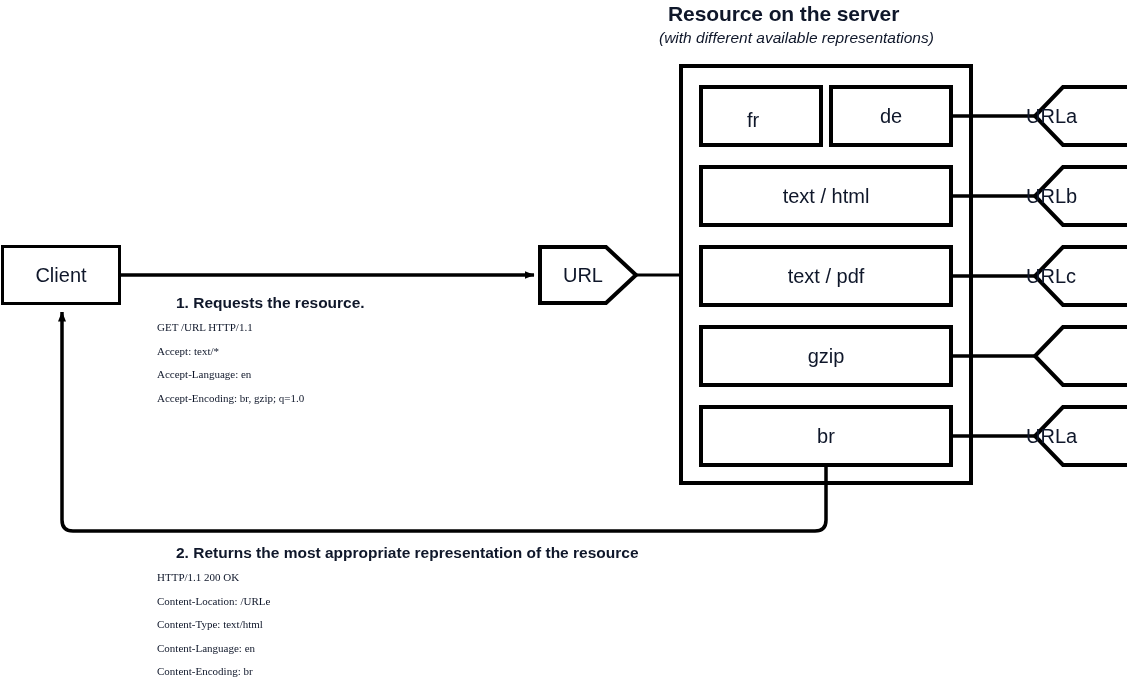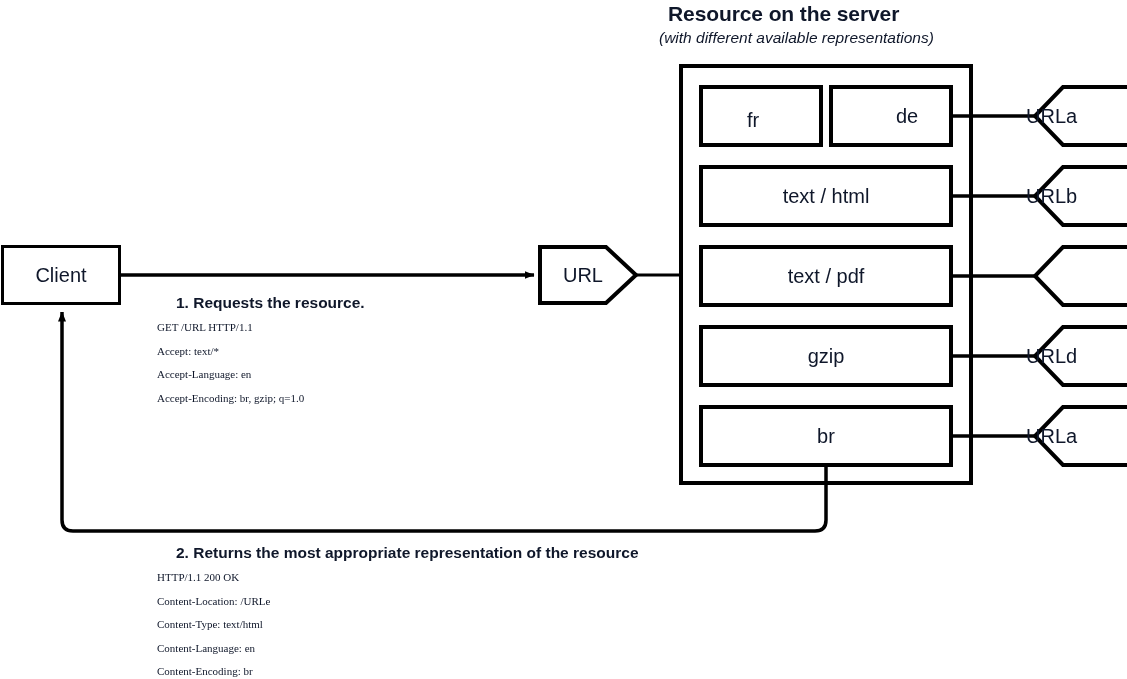--- a/index.html
+++ b/index.html
@@ -47,21 +47,21 @@
     font-size: 20px;
     text-align: center;
     display: flex;
     align-items: center;
     justify-content: center;
   }
   .client-label { left: 2px;   top: 246px; width: 118px; height: 58px; }
   .url-label    { left: 548px; top: 246px; width: 70px;  height: 58px; }
 
   .rep-label-fr   { left: 700px; top: 90px;  width: 106px; height: 60px; }
-  .rep-label-de   { left: 830px; top: 86px;  width: 122px; height: 60px; padding-left: 16px; }
+  .rep-label-de   { left: 830px; top: 86px;  width: 122px; height: 60px; }
   .rep-label-full { left: 700px; width: 252px; height: 60px; }
   .row2 { top: 166px; }
   .row3 { top: 246px; }
   .row4 { top: 326px; }
   .row5 { top: 406px; }
 
   .urltag-label {
     font-size: 20px;
     width: 78px;
     height: 60px;
@@ -145,21 +145,21 @@
 
   <div class="txt node-label rep-label-fr">fr</div>
   <div class="txt node-label rep-label-de">de</div>
   <div class="txt node-label rep-label-full row2">text / html</div>
   <div class="txt node-label rep-label-full row3">text / pdf</div>
   <div class="txt node-label rep-label-full row4">gzip</div>
   <div class="txt node-label rep-label-full row5">br</div>
 
   <div class="txt urltag-label tag1">URLa</div>
   <div class="txt urltag-label tag2">URLb</div>
-  <div class="txt urltag-label tag4">URLd</div>
+  <div class="txt urltag-label tag3">URLc</div>
   <div class="txt urltag-label tag5">URLa</div>
 
   <div class="txt annot-heading req-heading">1. Requests the resource.</div>
   <div class="txt annot-mono req-body">GET /URL HTTP/1.1
 Accept: text/*
 Accept-Language: en
 Accept-Encoding: br, gzip; q=1.0</div>
 
   <div class="txt annot-heading res-heading">2. Returns the most appropriate representation of the resource</div>
   <div class="txt annot-mono res-body">HTTP/1.1 200 OK

